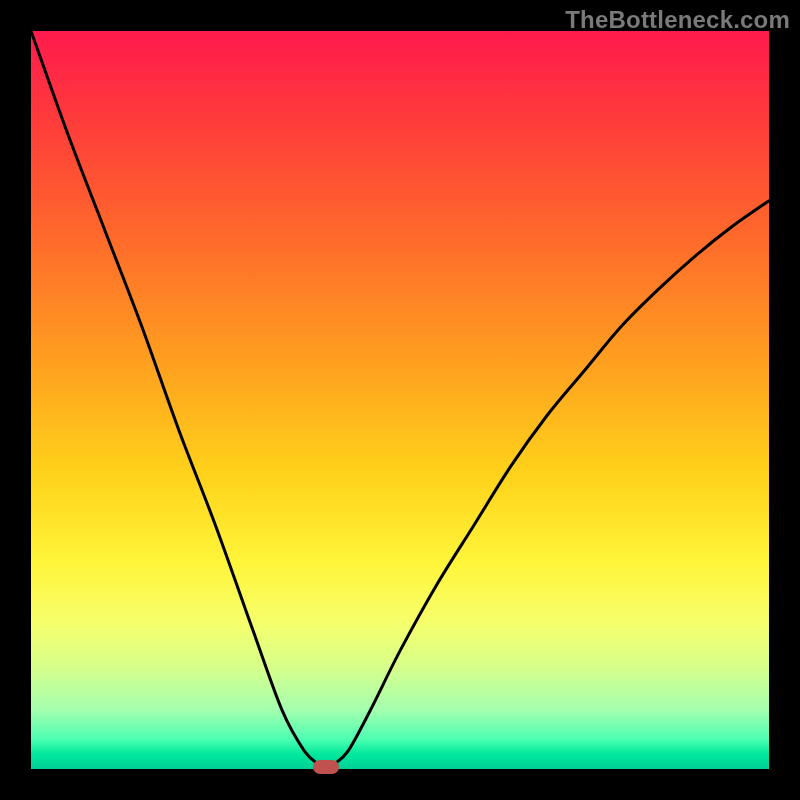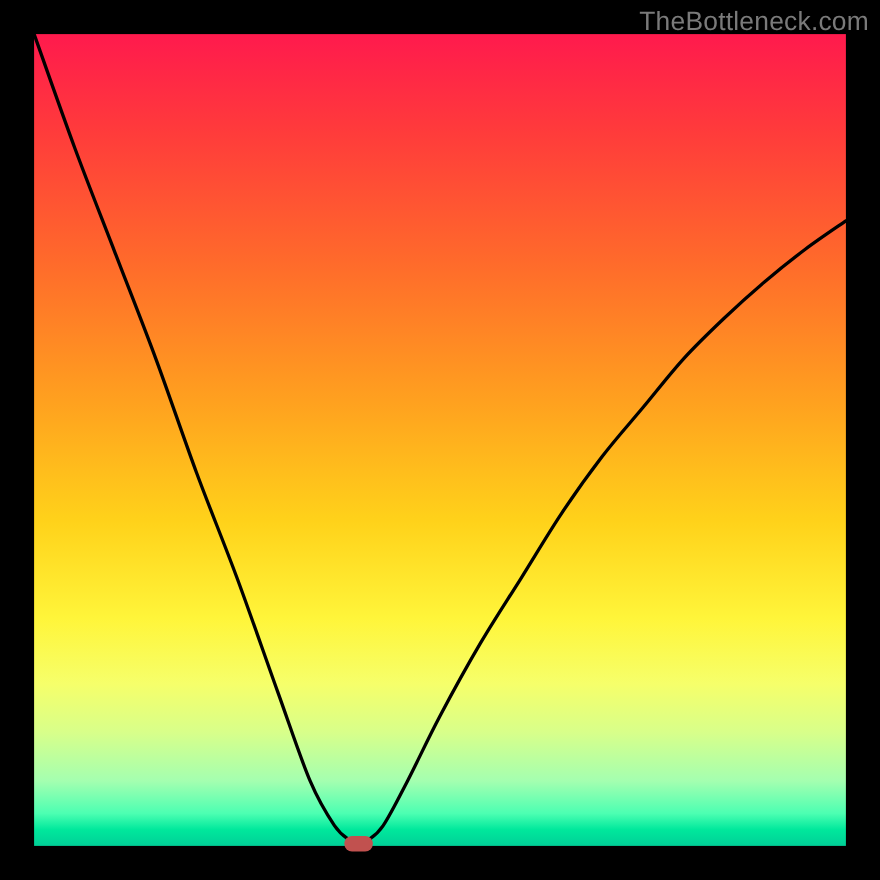--- a/index.html
+++ b/index.html
@@ -29,21 +29,21 @@
       #4cffb2 96%,
       #00e89c 98%,
       #00cf97 100%);
   }
   .watermark {
     position: absolute;
     top: 6px;
     right: 10px;
     font-family: Arial, Helvetica, sans-serif;
     font-size: 24px;
-    font-weight: normal;
+    font-weight: bold;
     color: #7a7a7a;
     letter-spacing: 0.2px;
     user-select: none;
   }
   svg.curve {
     position: absolute;
     left: 0;
     top: 0;
     width: 738px;
     height: 738px;

